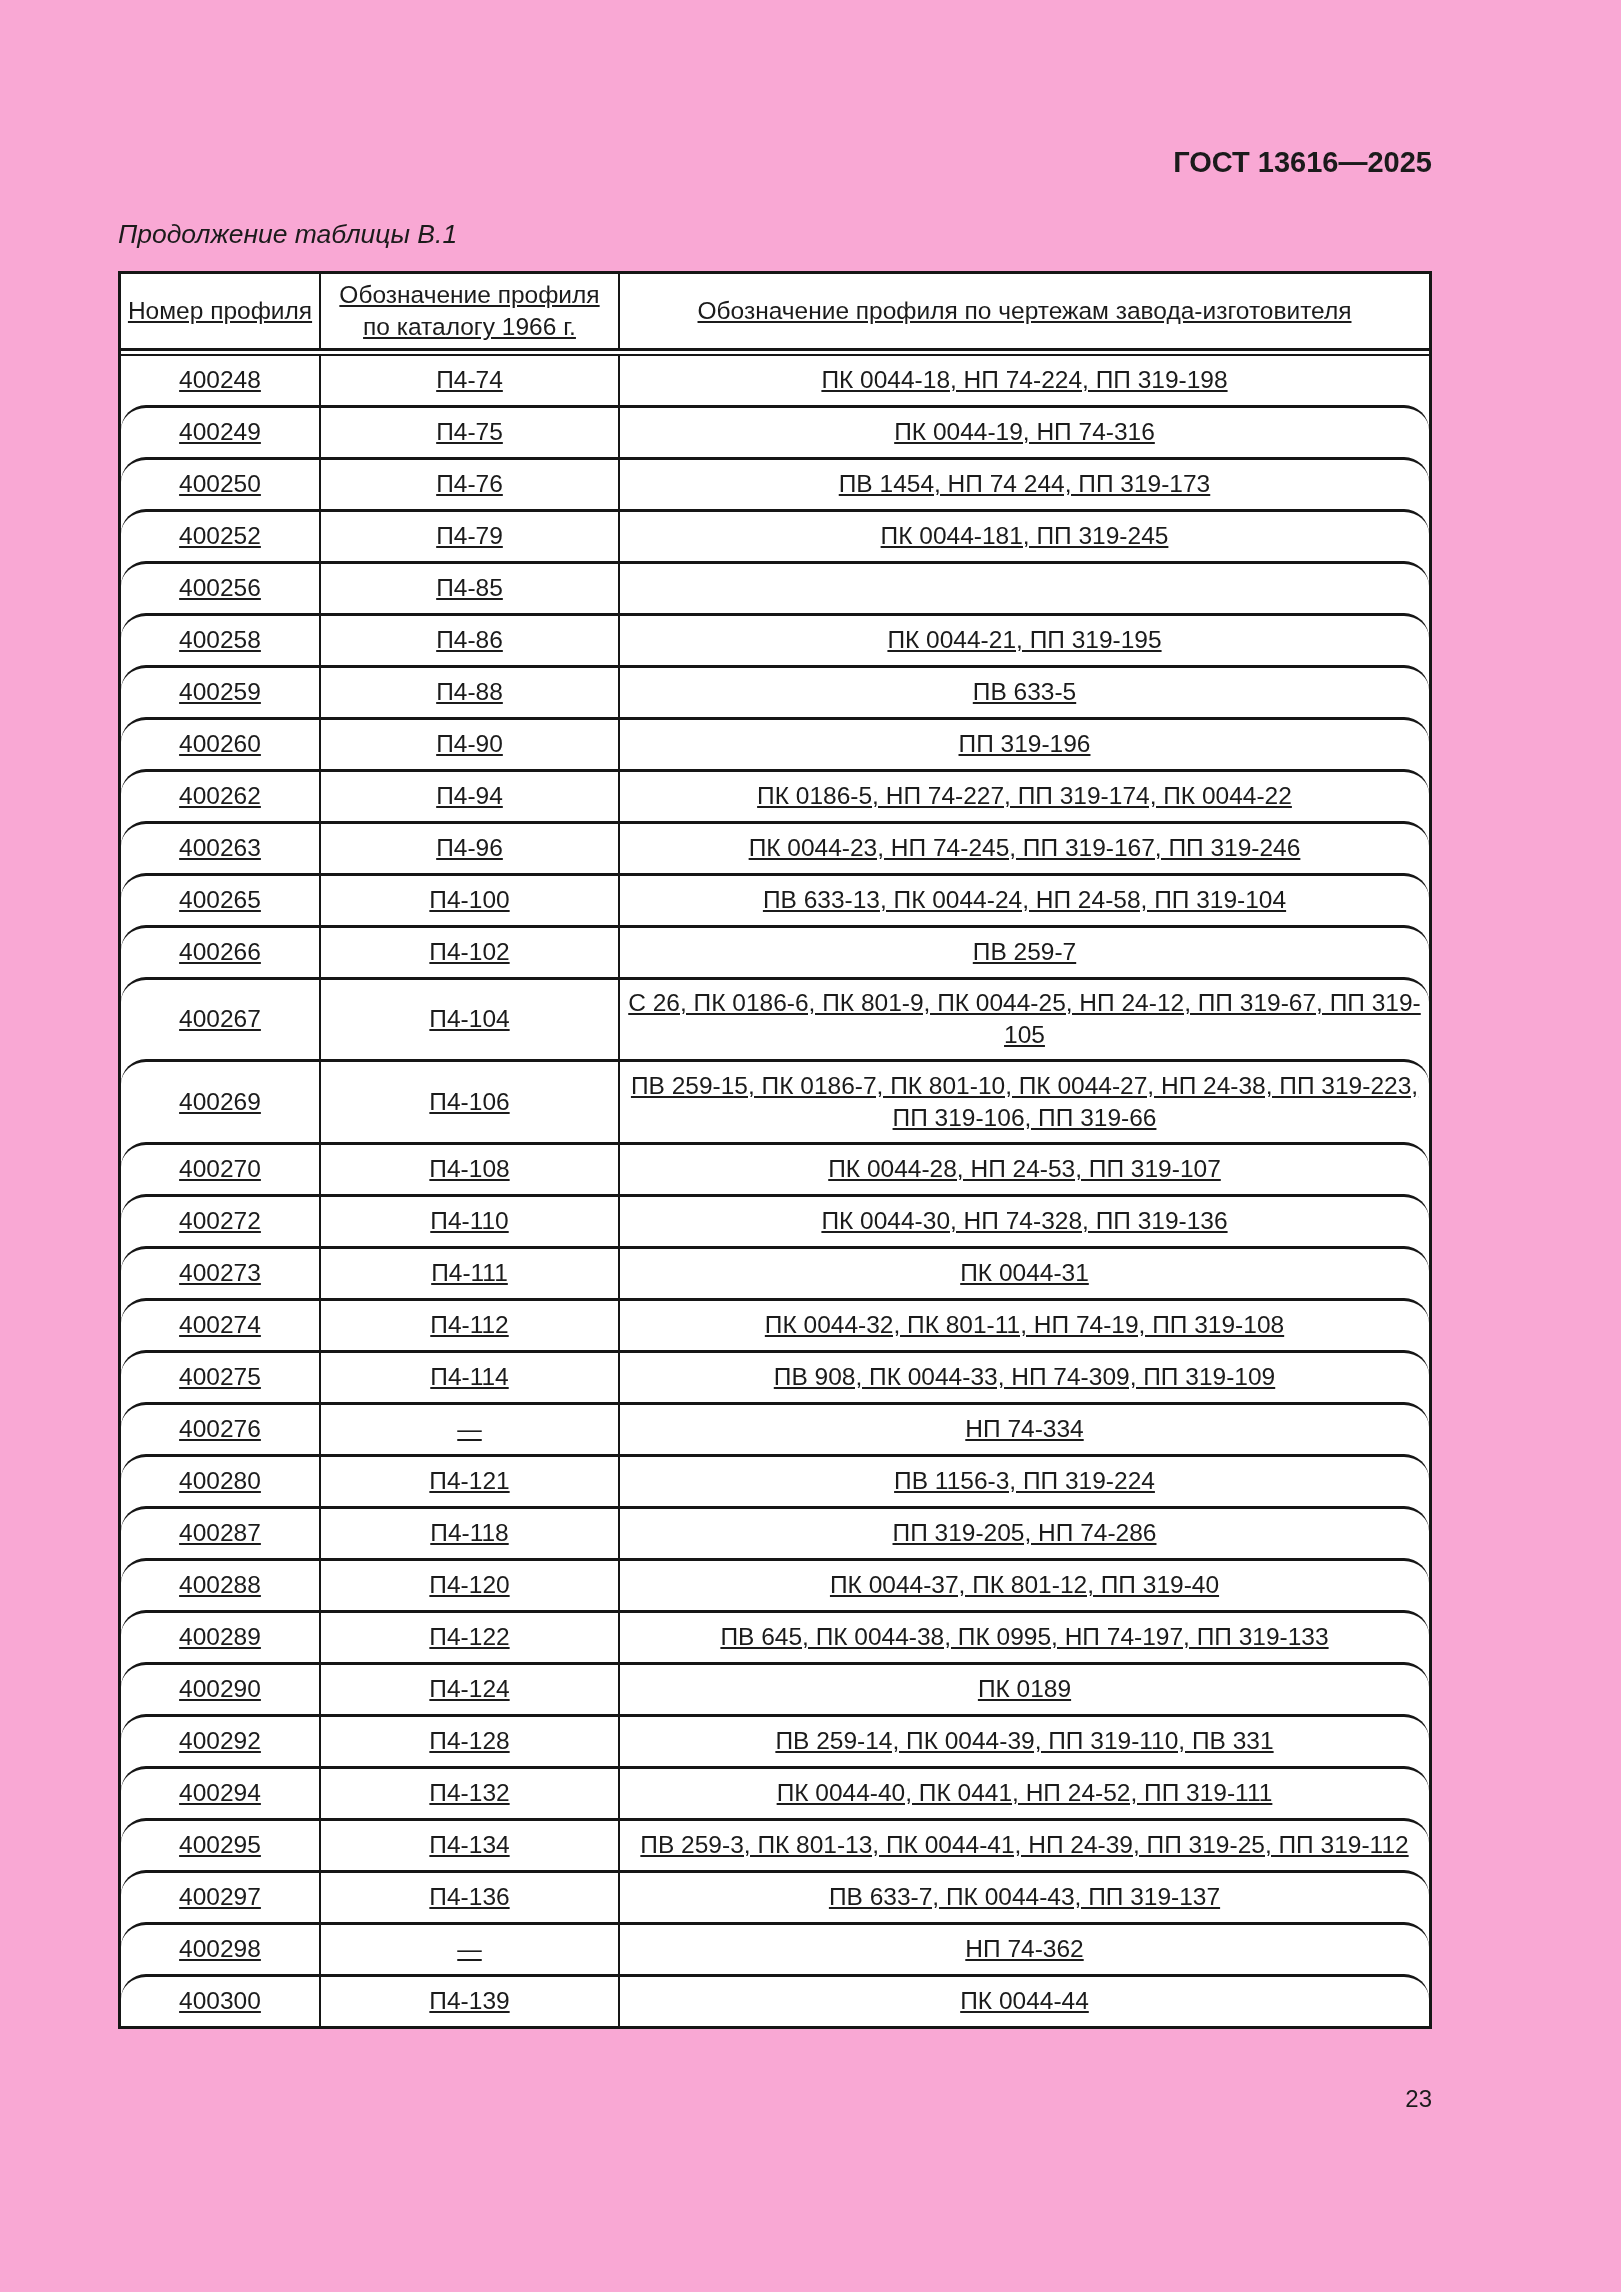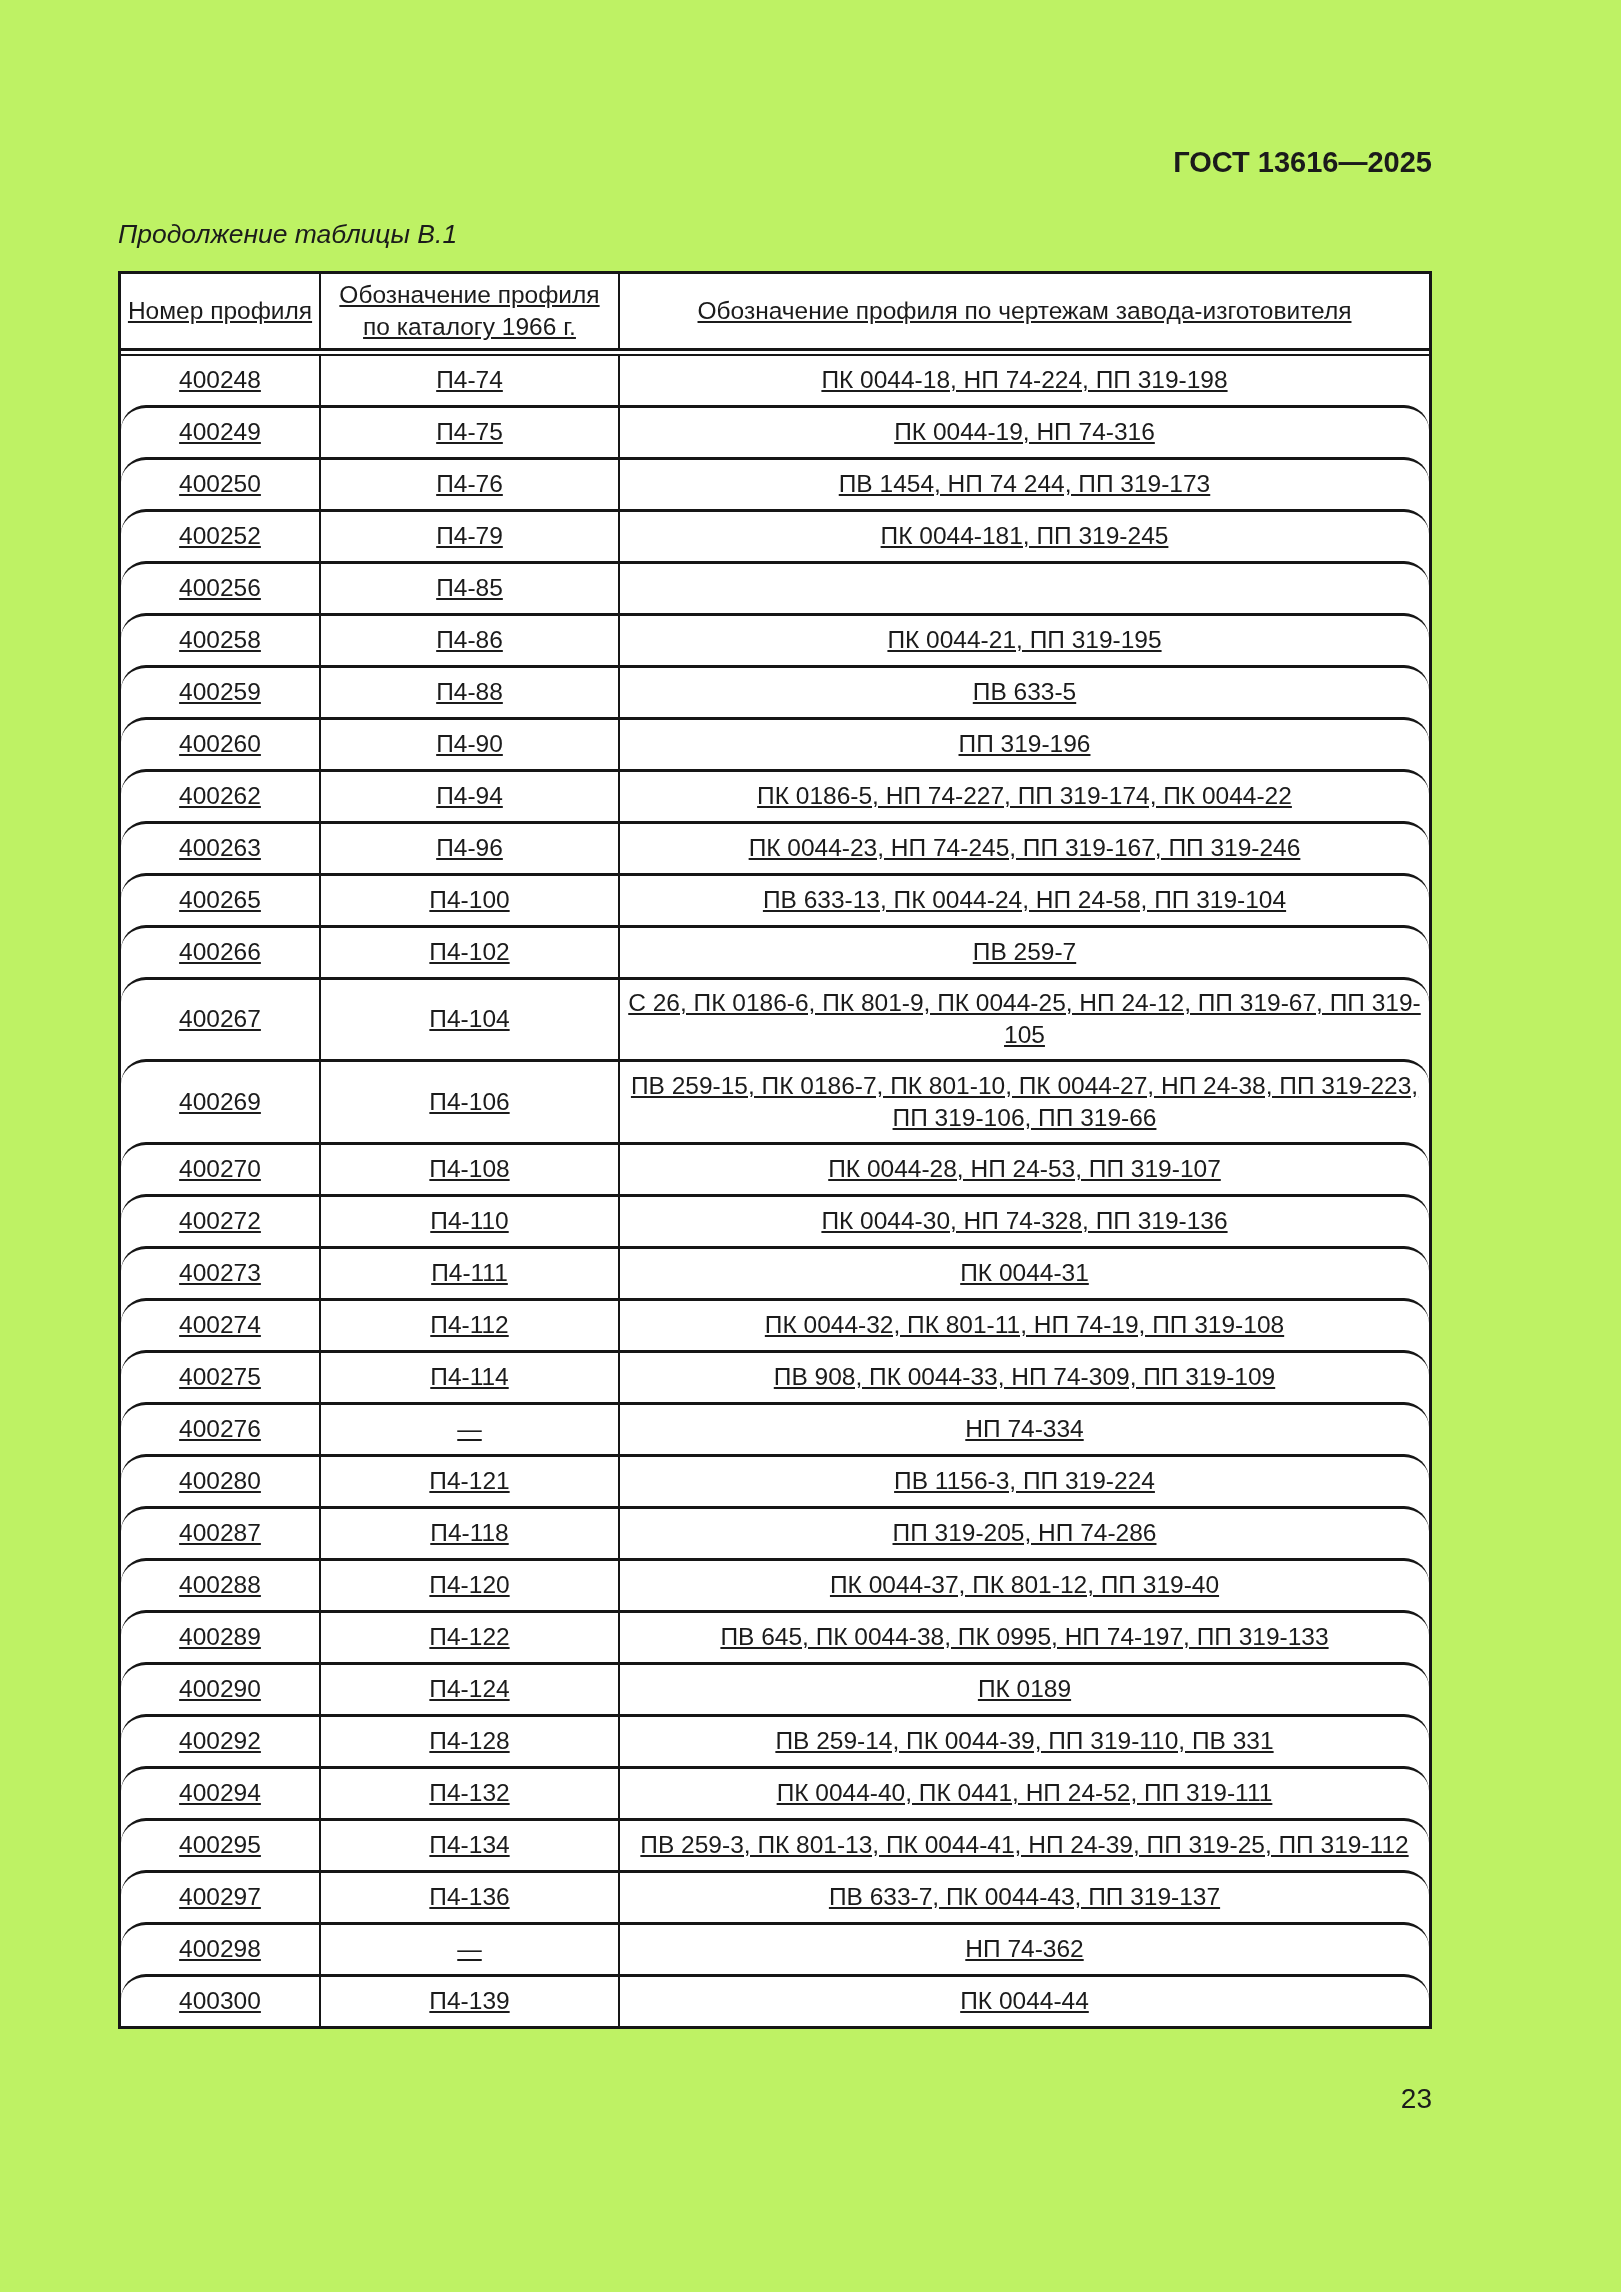--- a/index.html
+++ b/index.html
@@ -1,20 +1,20 @@
 <!DOCTYPE html>
 <html lang="ru"><head>
 <meta charset="utf-8">
 <style>
   html, body { margin: 0; padding: 0; background: #e8e8e8; }
   .page {
     position: relative;
     width: 1621px;
     height: 2293px;
-    background: #bef264;
+    background: #f9a8d4;
     font-family: "Liberation Sans", "DejaVu Sans", sans-serif;
     color: #1b1b1b;
     overflow: hidden;
   }
   .gost-header {
     position: absolute;
     top: 146px;
     right: 189px;
     font-size: 29px;
     font-weight: bold;
@@ -58,21 +58,21 @@
     padding: 7.8px 5.9px;
     font-size: 24.5px;
     line-height: 32px;
   }
   .c1, .c2 { border-right: 2.9px solid #161616; }
   .hcell { padding: 4.9px 5.9px; font-size: 24.5px; }
   .page-number {
     position: absolute;
     top: 2083px;
     right: 189px;
-    font-size: 28px;
+    font-size: 24px;
     line-height: 32px;
   }
 </style>
 </head>
 <body>
 
 <div class="page">
 
   <div class="gost-header">ГОСТ 13616—2025</div>
 

